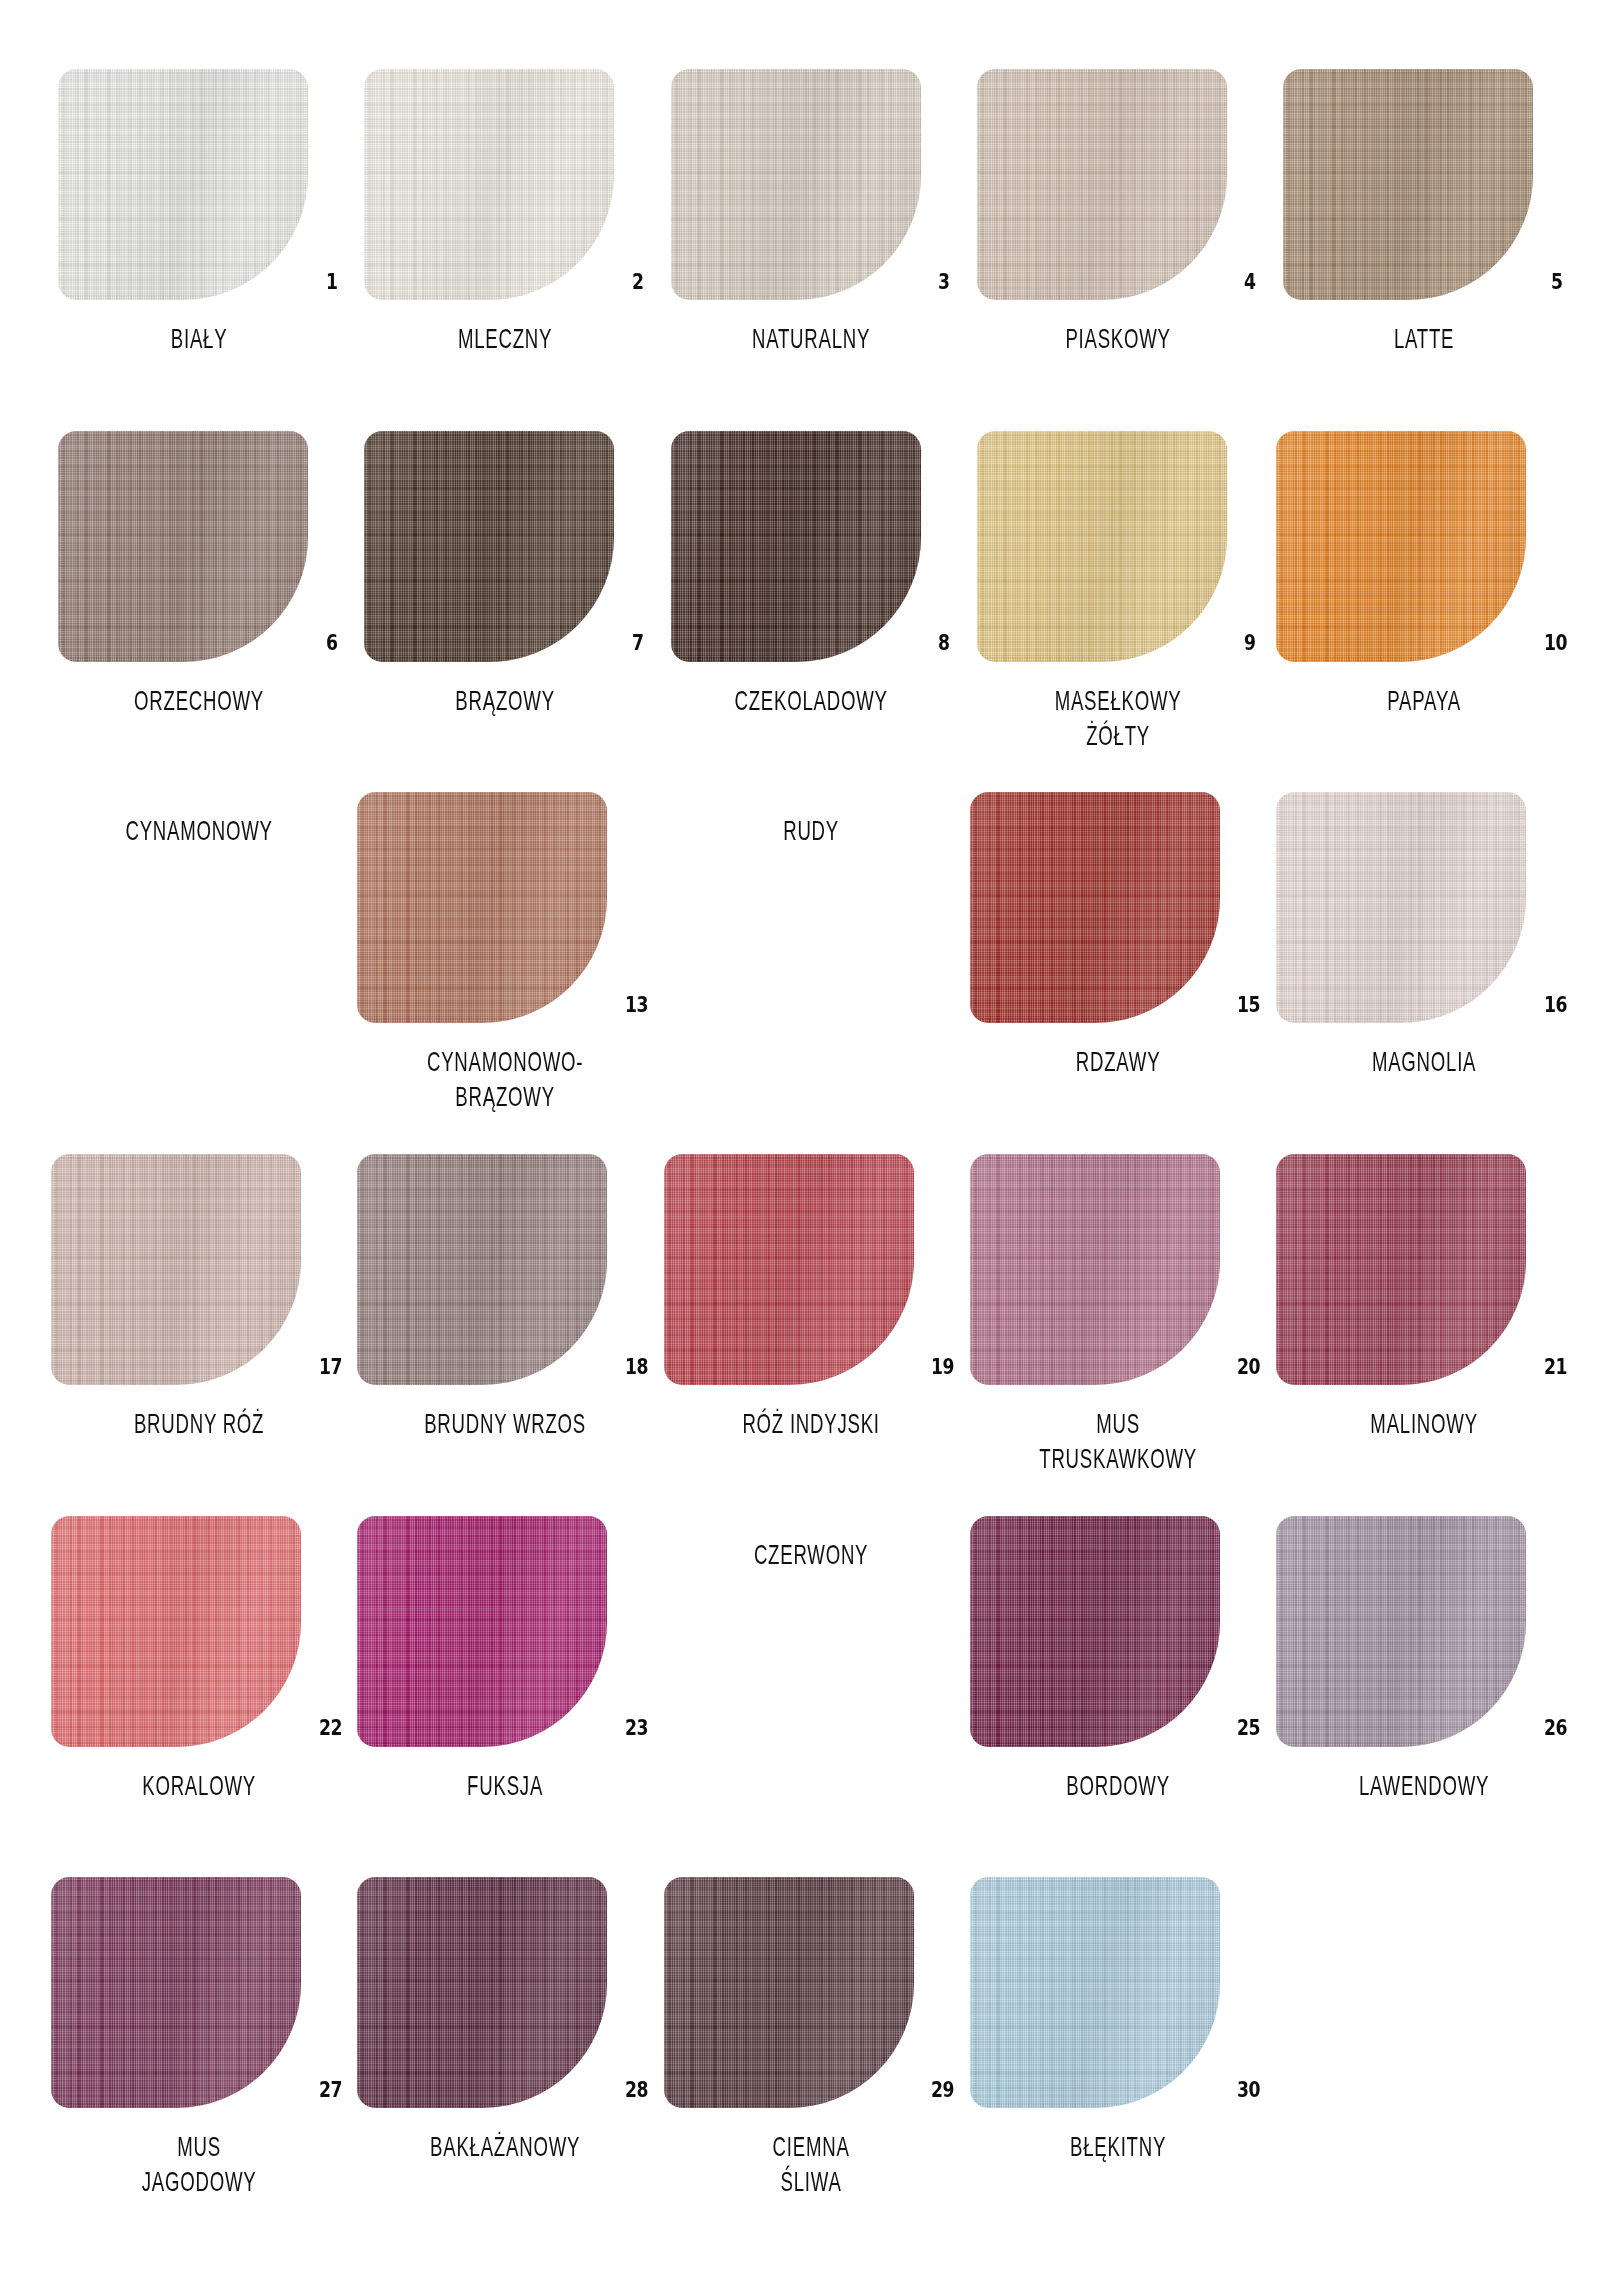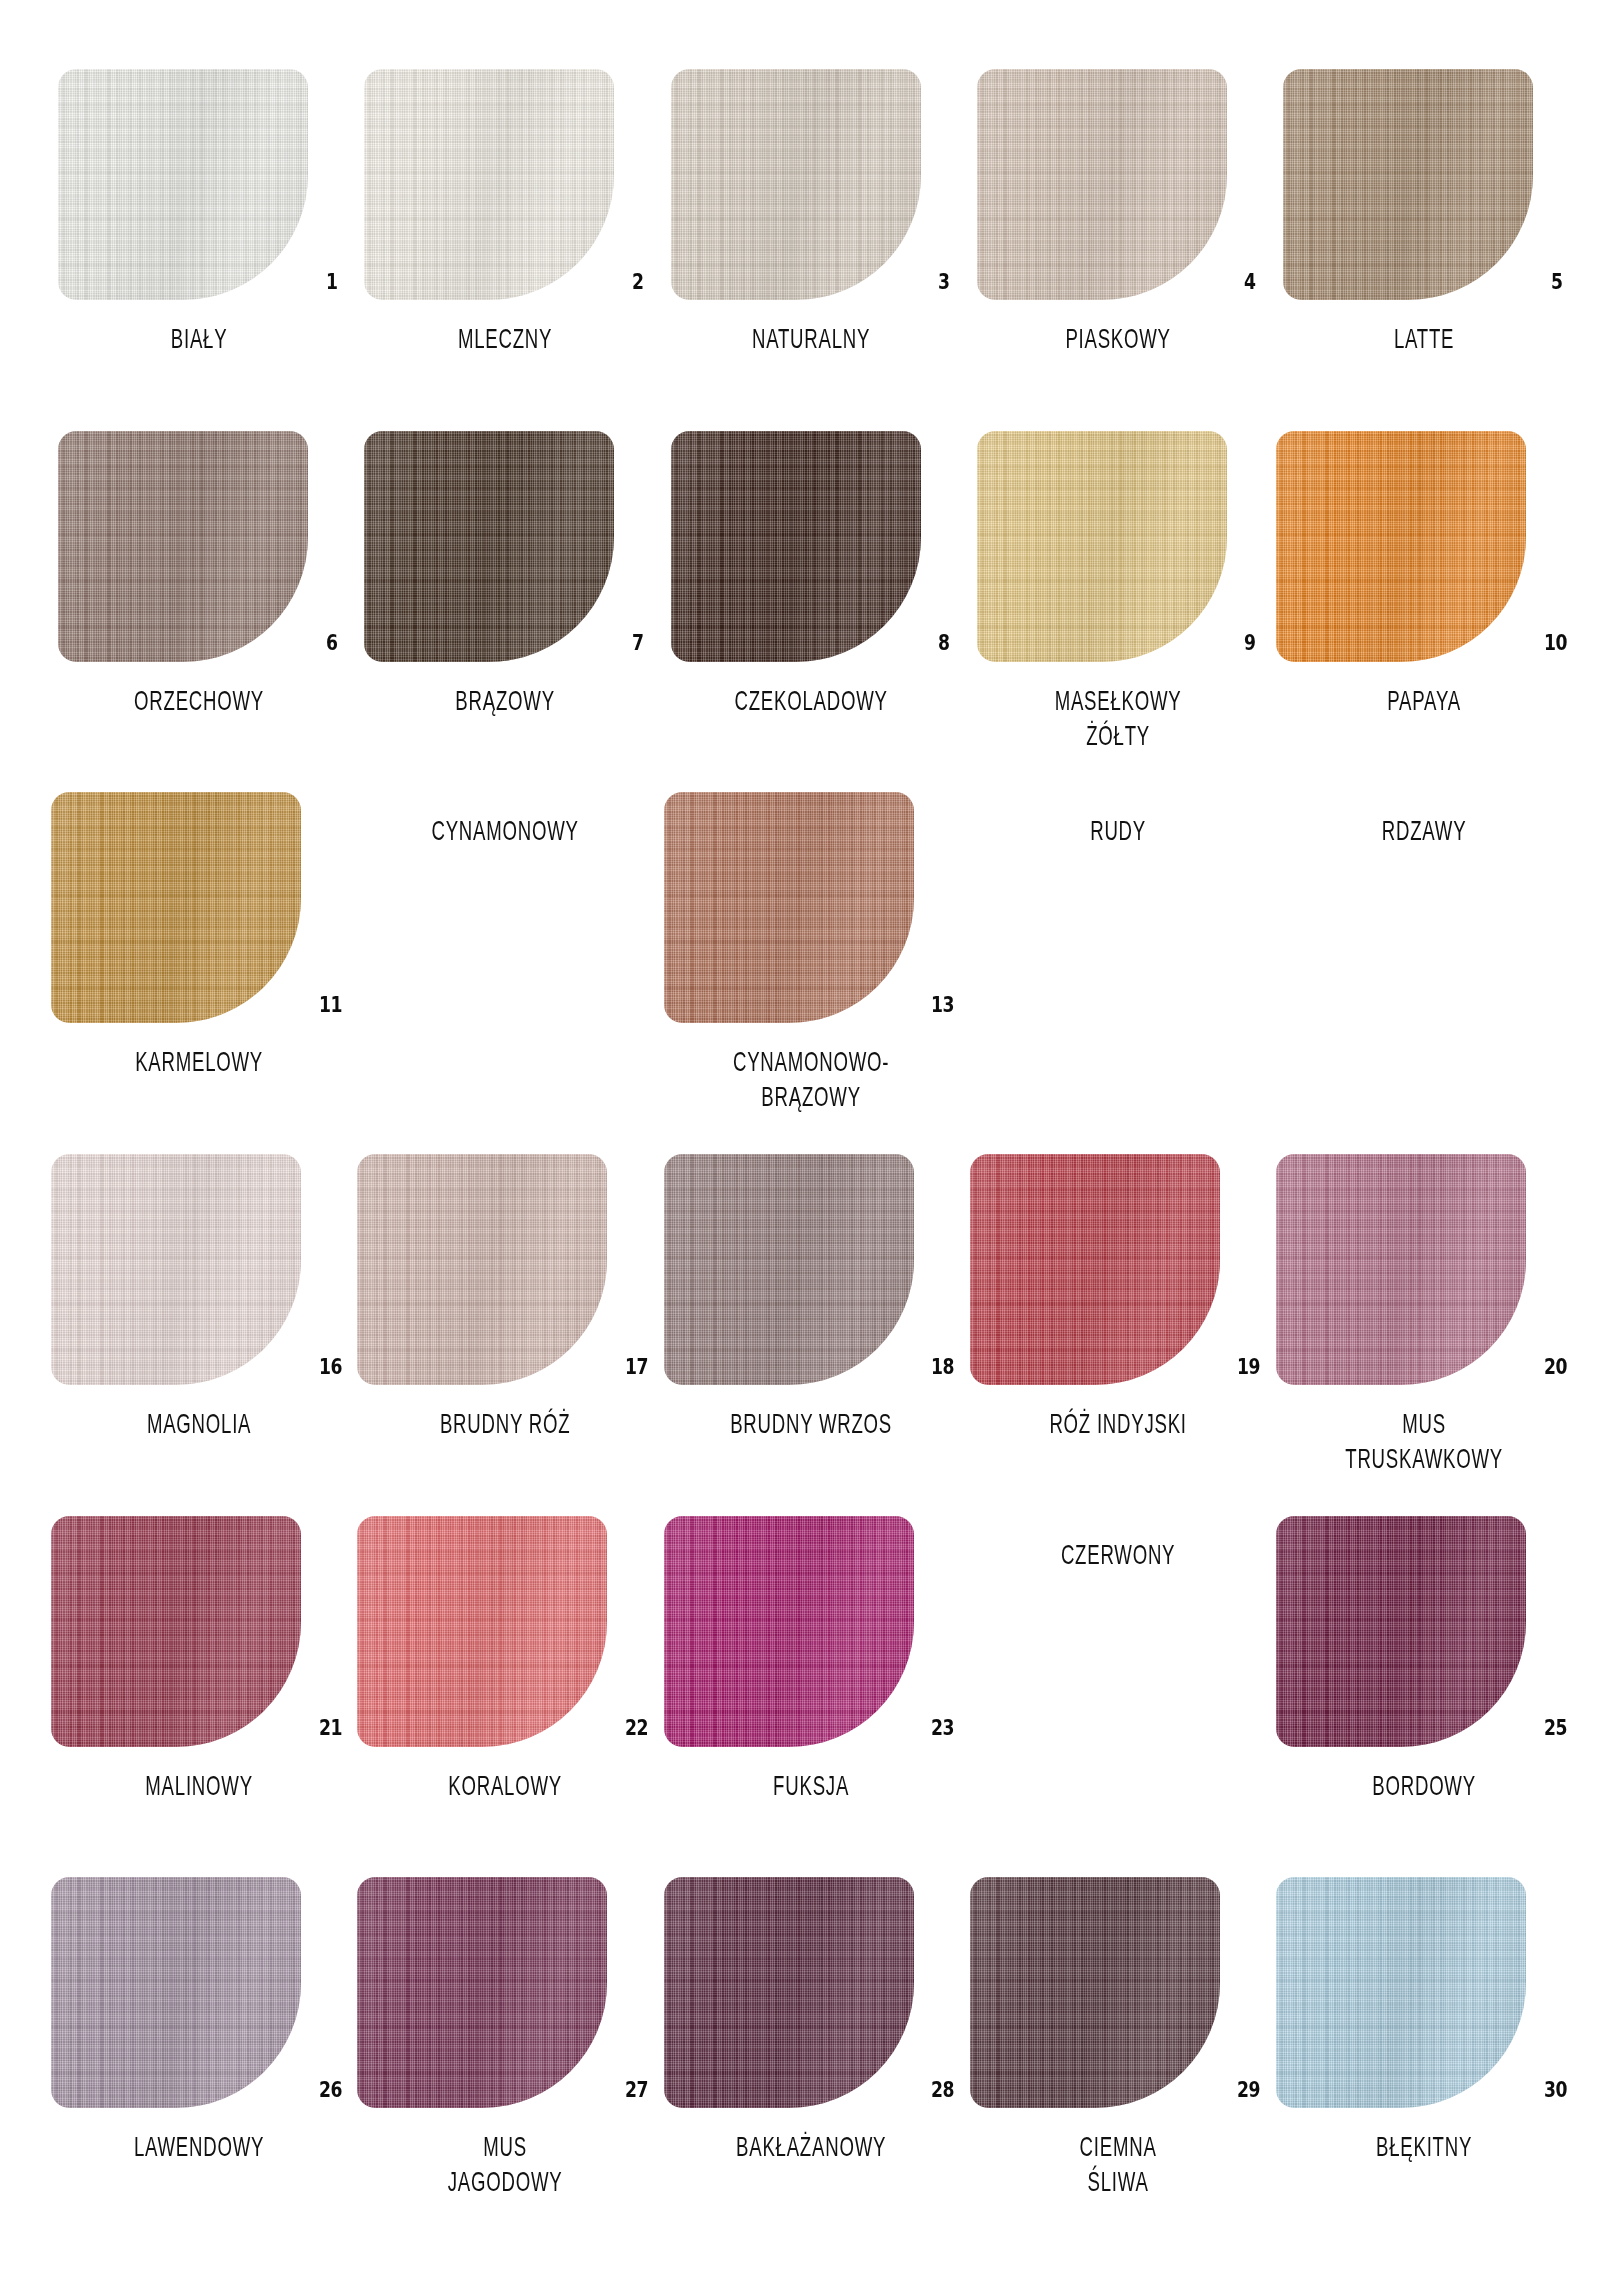--- a/index.html
+++ b/index.html
@@ -235,30 +235,20 @@
       <div class="chip-row">
         <div class="chip" style="background-color: rgb(238, 135, 35);">
           <div class="weave"></div>
           <div class="sheen"></div>
         </div>
         <div class="chip-number">10</div>
       </div>
       <div class="chip-label">PAPAYA</div>
     </div>
 
-    <div class="swatch-cell">
-      <div class="chip-row">
-        <div class="chip" style="background-color: rgb(198, 147, 63);">
-          <div class="weave"></div>
-          <div class="sheen"></div>
-        </div>
-        <div class="chip-number">11</div>
-      </div>
-      <div class="chip-label">KARMELOWY</div>
-    </div>
 
     <div class="swatch-cell">
       <div class="chip-label">CYNAMONOWY</div>
     </div>
 
     <div class="swatch-cell">
       <div class="chip-row">
         <div class="chip" style="background-color: rgb(180, 116, 91);">
           <div class="weave"></div>
           <div class="sheen"></div>
@@ -267,20 +257,27 @@
       </div>
       <div class="chip-label">CYNAMONOWO-
 BRĄZOWY</div>
     </div>
 
     <div class="swatch-cell">
       <div class="chip-label">RUDY</div>
     </div>
 
     <div class="swatch-cell">
+      <div class="chip-row">
+        <div class="chip" style="background-color: rgb(164, 46, 38);">
+          <div class="weave"></div>
+          <div class="sheen"></div>
+        </div>
+        <div class="chip-number">15</div>
+      </div>
       <div class="chip-label">RDZAWY</div>
     </div>
 
     <div class="swatch-cell">
       <div class="chip-row">
         <div class="chip" style="background-color: rgb(236, 220, 217);">
           <div class="weave"></div>
           <div class="sheen"></div>
         </div>
         <div class="chip-number">16</div>

